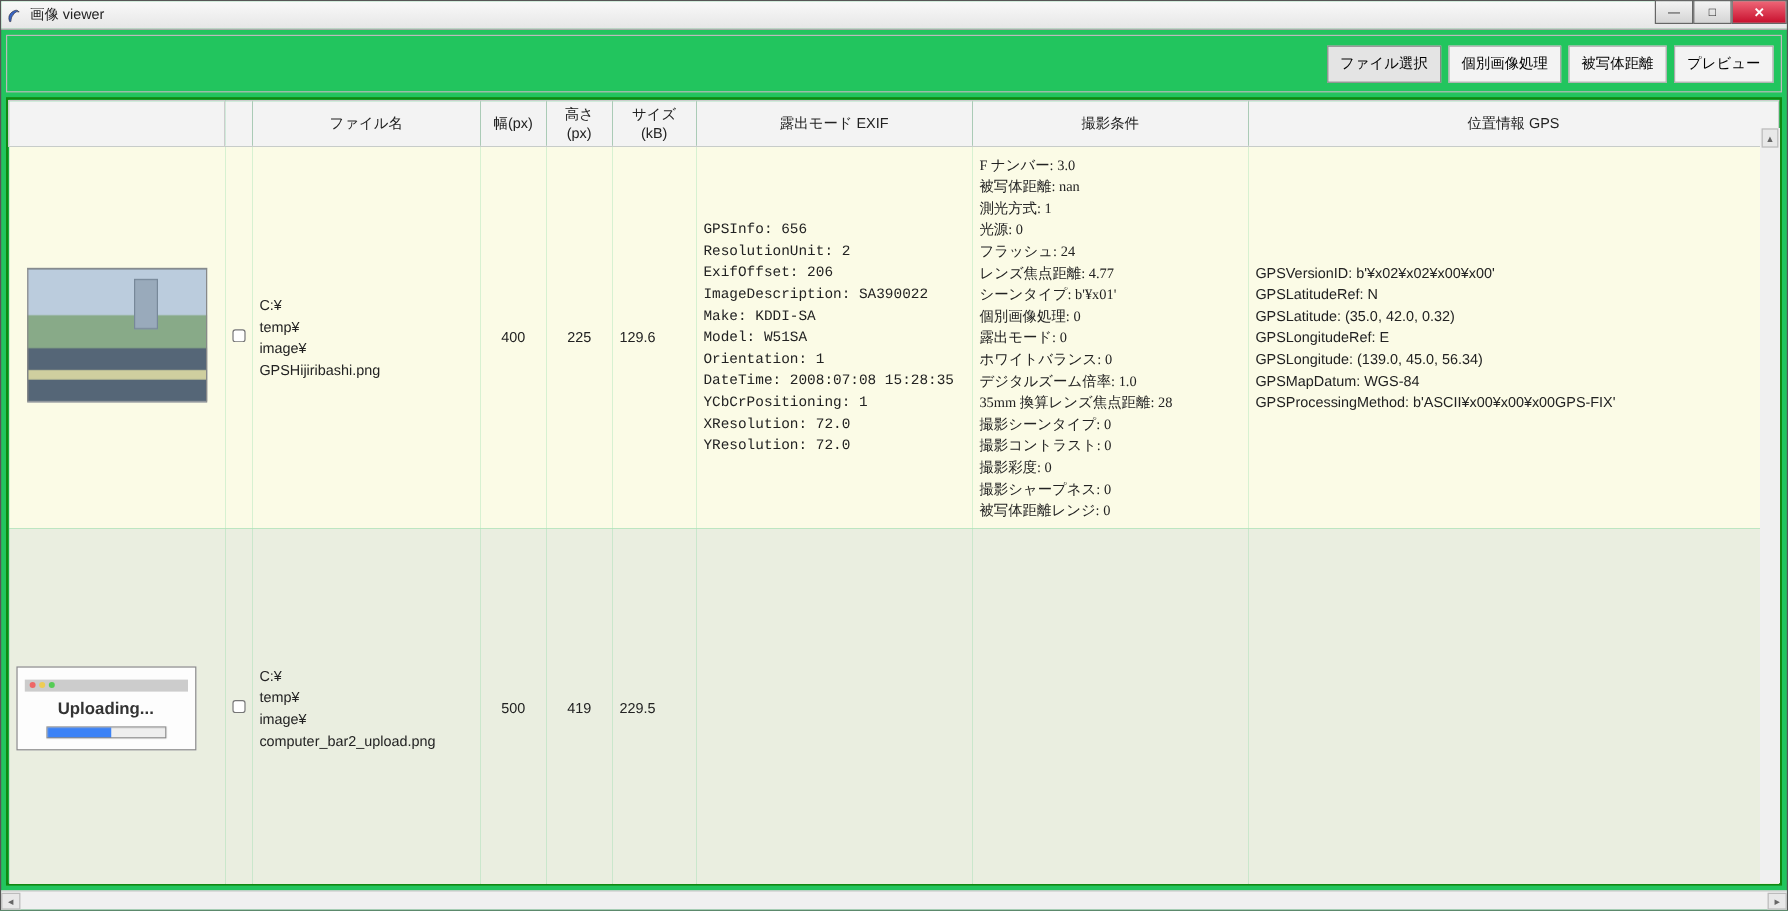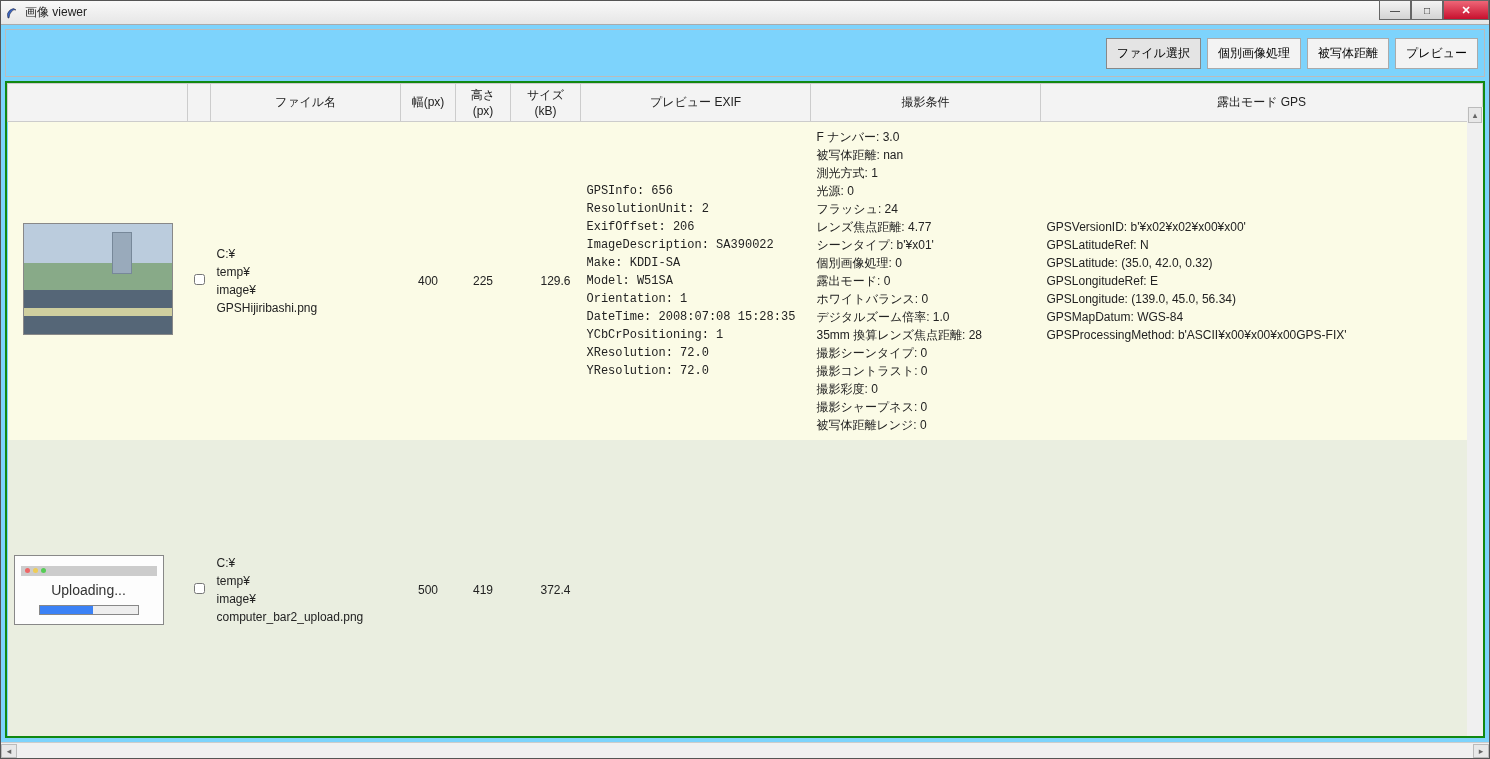--- a/index.html
+++ b/index.html
@@ -5,21 +5,21 @@
 * { box-sizing: border-box; margin: 0; padding: 0; }
 body {
   font-family: "Meiryo", "MS PGothic", sans-serif;
   font-size: 12px;
   background: #fff;
   overflow: hidden;
 }
 .window {
   width: 1490px;
   height: 759px;
-  background: #7dd3fc;
+  background: #22c55e;
   border: 1px solid #555;
   display: flex;
   flex-direction: column;
 }
 .titlebar {
   height: 24px;
   background: linear-gradient(#f9f9f9, #e6e6e6);
   border-bottom: 1px solid #aaa;
   display: flex;
   align-items: center;
@@ -103,23 +103,23 @@
   vertical-align: middle;
   font-size: 12px;
   color: #222;
   line-height: 1.5;
 }
 td.col-thumb { width: 180px; text-align: center; }
 td.col-check { width: 20px; text-align: center; }
 td.col-filename { width: 190px; white-space: pre-line; }
 td.col-width { width: 55px; text-align: center; }
 td.col-height { width: 55px; text-align: center; }
-td.col-size { width: 60px; text-align: right; padding-right: 10px;}
+td.col-size { width: 60px; text-align: left; padding-right: 10px;}
 td.col-exif { width: 230px; white-space: pre-line; font-family: Liberation Mono, monospace; }
-td.col-cond { width: 230px; white-space: pre-line; }
+td.col-cond { width: 230px; white-space: pre-line; font-family: Liberation Serif, serif; }
 td.col-gps { white-space: pre-line; }
 
 .thumb {
   display: inline-block;
   width: 150px;
   border: 1px solid #888;
 }
 .thumb.photo {
   height: 112px;
   background: linear-gradient(#bcd 0%, #bcd 35%, #8a8 35%, #8a8 60%, #567 60%, #567 100%);
@@ -133,21 +133,21 @@
   content: ""; position: absolute; left: 0; bottom: 18px; width: 100%; height: 8px;
   background: #cfcf9f;
 }
 .thumb.upload {
   height: 70px;
   background: #fdfdfd;
   display: flex; flex-direction: column; align-items: center; justify-content: center;
   gap: 4px; padding: 6px;
 }
 .thumb.upload .bar-title {
-  font-weight: normal; color: #333; font-size: 14px;
+  font-weight: bold; color: #333; font-size: 14px;
 }
 .thumb.upload .bar {
   width: 100px; height: 10px; border: 1px solid #888; background: #eee; position: relative;
 }
 .thumb.upload .bar::before {
   content: ""; position: absolute; left: 0; top: 0; height: 100%; width: 55%;
   background: #3b82f6;
 }
 .thumb.upload .chrome {
   width: 100%; height: 10px; background: #ccc; display: flex; gap: 3px; padding: 0 4px; align-items: center;
@@ -216,23 +216,23 @@
     <div class="table-scroll">
       <table>
         <thead>
           <tr>
             <th style="width:180px"></th>
             <th style="width:20px"></th>
             <th style="width:190px">ファイル名</th>
             <th style="width:55px">幅(px)</th>
             <th style="width:55px">高さ(px)</th>
             <th style="width:70px">サイズ(kB)</th>
-            <th style="width:230px">プレビュー EXIF</th>
+            <th style="width:230px">露出モード EXIF</th>
             <th style="width:230px">撮影条件</th>
-            <th>露出モード GPS</th>
+            <th>位置情報 GPS</th>
           </tr>
         </thead>
         <tbody>
           <tr>
             <td class="col-thumb">
               <div class="thumb photo"></div>
             </td>
             <td class="col-check">
               <input type="checkbox" style="">
             </td>
@@ -293,21 +293,21 @@
             </td>
             <td class="col-check">
               <input type="checkbox" style="">
             </td>
             <td class="col-filename">C:¥
 temp¥
 image¥
 computer_bar2_upload.png</td>
             <td class="col-width">500</td>
             <td class="col-height">419</td>
-            <td class="col-size">372.4</td>
+            <td class="col-size">229.5</td>
             <td class="col-exif"></td>
             <td class="col-cond"></td>
             <td class="col-gps"></td>
           </tr>
         </tbody>
       </table>
     </div>
     <div class="vscroll">
       <div class="arrow">▴</div>
     </div>

